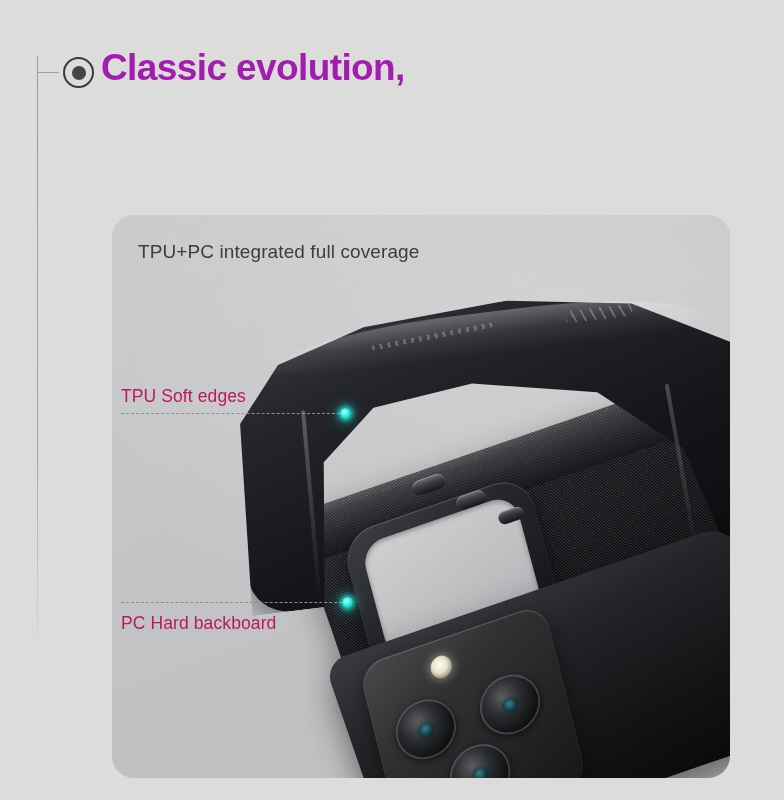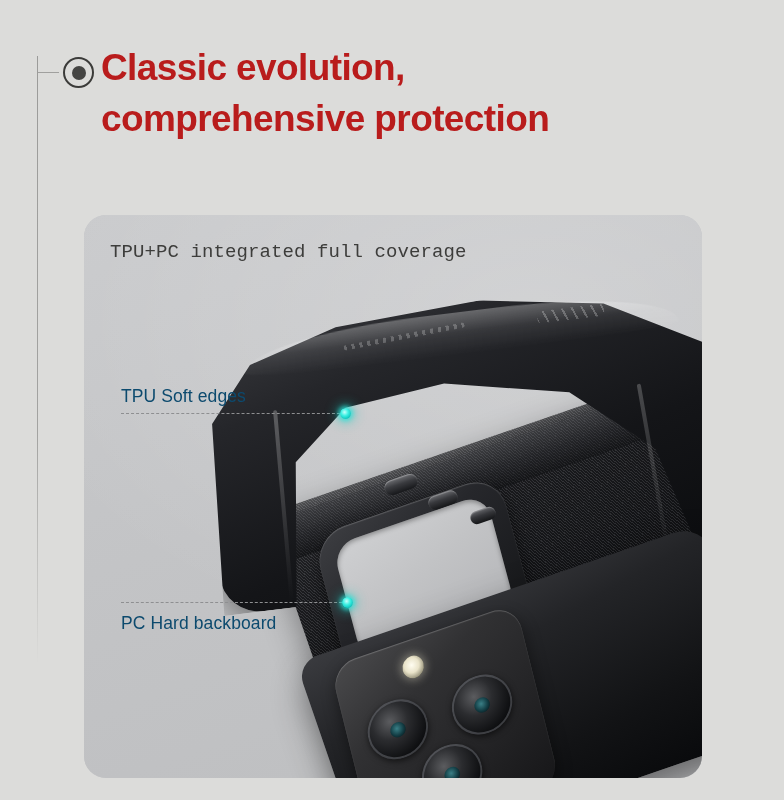--- a/index.html
+++ b/index.html
@@ -22,46 +22,46 @@
   .bullet{
     position:absolute;left:63px;top:57px;width:31px;height:31px;border-radius:50%;
     border:2.5px solid #3b3b39;box-sizing:border-box;
     display:flex;align-items:center;justify-content:center;
   }
   .bullet i{display:block;width:14px;height:14px;border-radius:50%;background:#454543;}
 
   
   .heading{
     position:absolute;left:101px;top:42px;width:640px;
-    color:#b91c1c;font-size:37px;line-height:51px;font-weight:700;
+    color:#a21caf;font-size:37px;line-height:51px;font-weight:700;
     letter-spacing:-0.6px;
   }
   .heading .l{display:block;white-space:nowrap;}
 
   
   .panel{
-    position:absolute;left:84px;top:215px;width:618px;height:563px;
-    background:#c5c6c8;border-radius:22px;overflow:hidden;font-family:Liberation Mono, monospace;
+    position:absolute;left:112px;top:215px;width:618px;height:563px;
+    background:#c5c6c8;border-radius:22px;overflow:hidden;
   }
   .panel-sheen{
     position:absolute;inset:0;
     background:
       radial-gradient(150% 105% at 72% 18%, rgba(255,255,255,.22) 0%, rgba(255,255,255,0) 58%),
       linear-gradient(160deg,#c9cacc 0%,#c3c4c6 46%,#bdbec0 100%);
   }
   .panel-title{
     position:absolute;left:26px;top:26px;
     color:#3d3d3b;font-size:19px;font-weight:400;letter-spacing:.1px;
   }
 
   
   .callout{position:absolute;left:0;}
   .callout .co-label{
     position:absolute;left:22px;bottom:8px;white-space:nowrap;
-    color:#0c4a6e;font-size:17.5px;font-weight:400;letter-spacing:.1px;
+    color:#be185d;font-size:17.5px;font-weight:400;letter-spacing:.1px;
   }
   .callout .co-line{
     position:absolute;left:22px;bottom:0;height:0;
     border-top:1px dashed #8e8f91;
   }
   .callout .co-dot{
     position:absolute;bottom:-5px;width:11px;height:11px;border-radius:50%;
     background:radial-gradient(circle at 42% 38%,#c7fffb 0%,#3ef0e3 38%,#0fc8c0 72%,#0a9d97 100%);
     box-shadow:0 0 4px 2px rgba(40,230,218,.75),0 0 11px 5px rgba(30,200,192,.38);
   }
@@ -103,21 +103,20 @@
 <div class="stage">
 
   <div class="rail-vline"></div>
   <div class="rail-tick"></div>
   <div class="bullet">
       <i></i>
     </div>
 
   <div class="heading">
     <span class="l">Classic evolution,</span>
-    <span class="l">comprehensive protection</span>
   </div>
 
   <div class="panel">
     <div class="panel-sheen"></div>
 
     <div class="product" style="position:absolute;left:0;top:0;width:618px;height:563px;">
 
       <div style="
           position:absolute;left:180px;top:300px;width:560px;height:330px;
           transform:rotate(-19deg);transform-origin:0 0;

